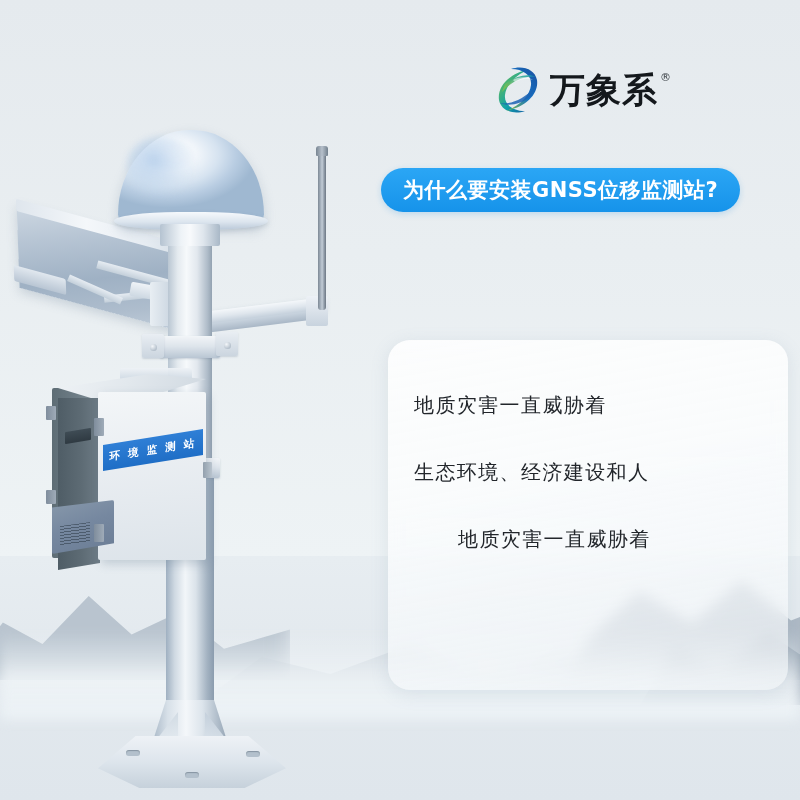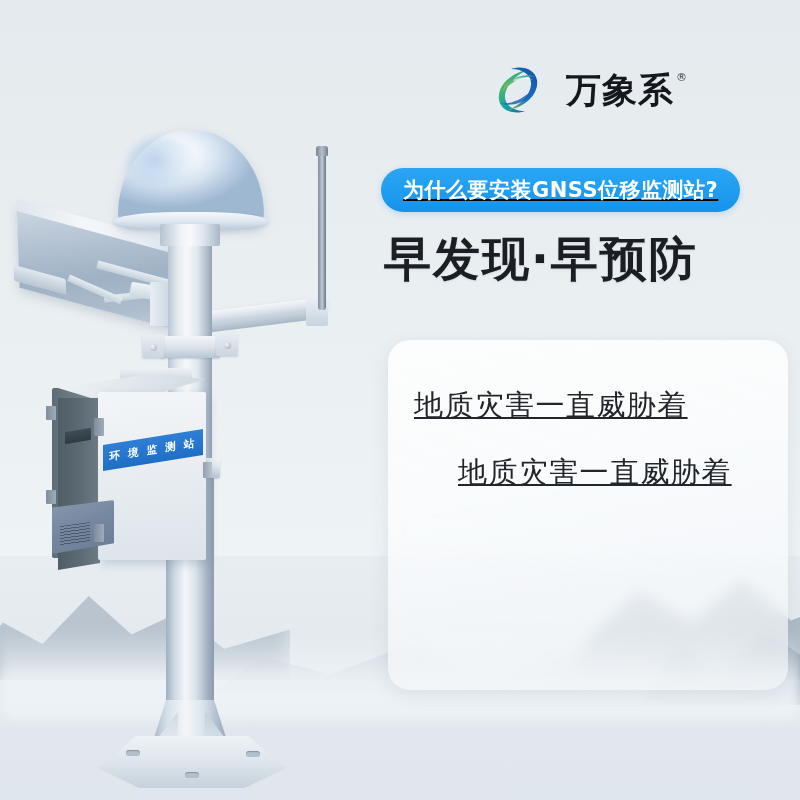--- a/index.html
+++ b/index.html
@@ -284,21 +284,21 @@
     background:linear-gradient(180deg,#eef2f6 0%,#cdd8e2 100%);
     border-radius:2px; opacity:.95;
   }
 
   
   #content { position:absolute; left:370px; top:0; width:430px; height:800px; }
 
   
   .brand {
     position:absolute; left:120px; top:62px;
-    display:flex; align-items:center; gap:20px;
+    display:flex; align-items:center; gap:4px;
   }
   .brand-mark { width:56px; height:56px; position:relative; }
   .brand-name {
     position:relative; display:flex; align-items:flex-start;
   }
   .brand-name .txt {
     font-size:35px; font-weight:700; color:#14181c; letter-spacing:1px;
     font-family:"DejaVu Sans","Liberation Sans",sans-serif; line-height:1;
   }
   .brand-name .reg {
@@ -307,21 +307,20 @@
   }
 
   
   .pill {
     position:absolute; left:11px; top:168px;
     height:44px; padding:0 22px;
     background:linear-gradient(180deg,#2ba6f5 0%,#1693ea 100%);
     border-radius:22px;
     display:flex; align-items:center;
     box-shadow:0 2px 6px rgba(30,140,225,.22);
-    text-decoration:underline;
   }
   .pill span {
     color:#ffffff; font-size:21px; font-weight:700; letter-spacing:.5px;
     white-space:nowrap;
     font-family:"DejaVu Sans","Liberation Sans",sans-serif;
   }
 
   
   .headline {
     position:absolute; left:14px; top:228px;
@@ -337,24 +336,23 @@
     border-radius:22px;
     background:linear-gradient(170deg,rgba(255,255,255,.86) 0%,rgba(252,253,254,.80) 40%,rgba(246,249,251,.72) 75%,rgba(240,244,247,.66) 100%);
     backdrop-filter:blur(7px);
     box-shadow:0 4px 18px rgba(120,140,165,.16);
   }
   .card-lines {
     position:absolute; left:0; top:0; width:400px; height:350px;
     padding:34px 26px; display:flex; flex-direction:column; gap:5px;
   }
   .cl {
-    font-size:29px; color:#22262b; line-height:1.0; letter-spacing:1.4px;
+    font-size:20px; color:#22262b; line-height:1.0; letter-spacing:1.4px;
     white-space:nowrap; height:62px; display:flex; align-items:center;
     font-family:"DejaVu Sans","Liberation Sans",sans-serif;
-    text-decoration:underline;
   }
   .cl.indent { padding-left:44px; }
 </style>
 </head>
 <body>
 
 <div id="stage">
 
   <div class="bg-sky"></div>
   <div class="bg-ground"></div>
@@ -454,23 +452,23 @@
       <div class="brand-name">
         <span class="txt">万象系</span>
         <span class="reg">®</span>
       </div>
     </div>
 
     <div class="pill">
       <span>为什么要安装GNSS位移监测站?</span>
     </div>
 
-    <div class="headline">早发现·早预防</div>
 
     <div class="card">
       <div class="card-lines">
         <div class="cl">地质灾害一直威胁着</div>
+        <div class="cl">生态环境、经济建设和人</div>
         <div class="cl indent">地质灾害一直威胁着</div>
       </div>
     </div>
 
   </div>
 </div>
 
 </body></html>

